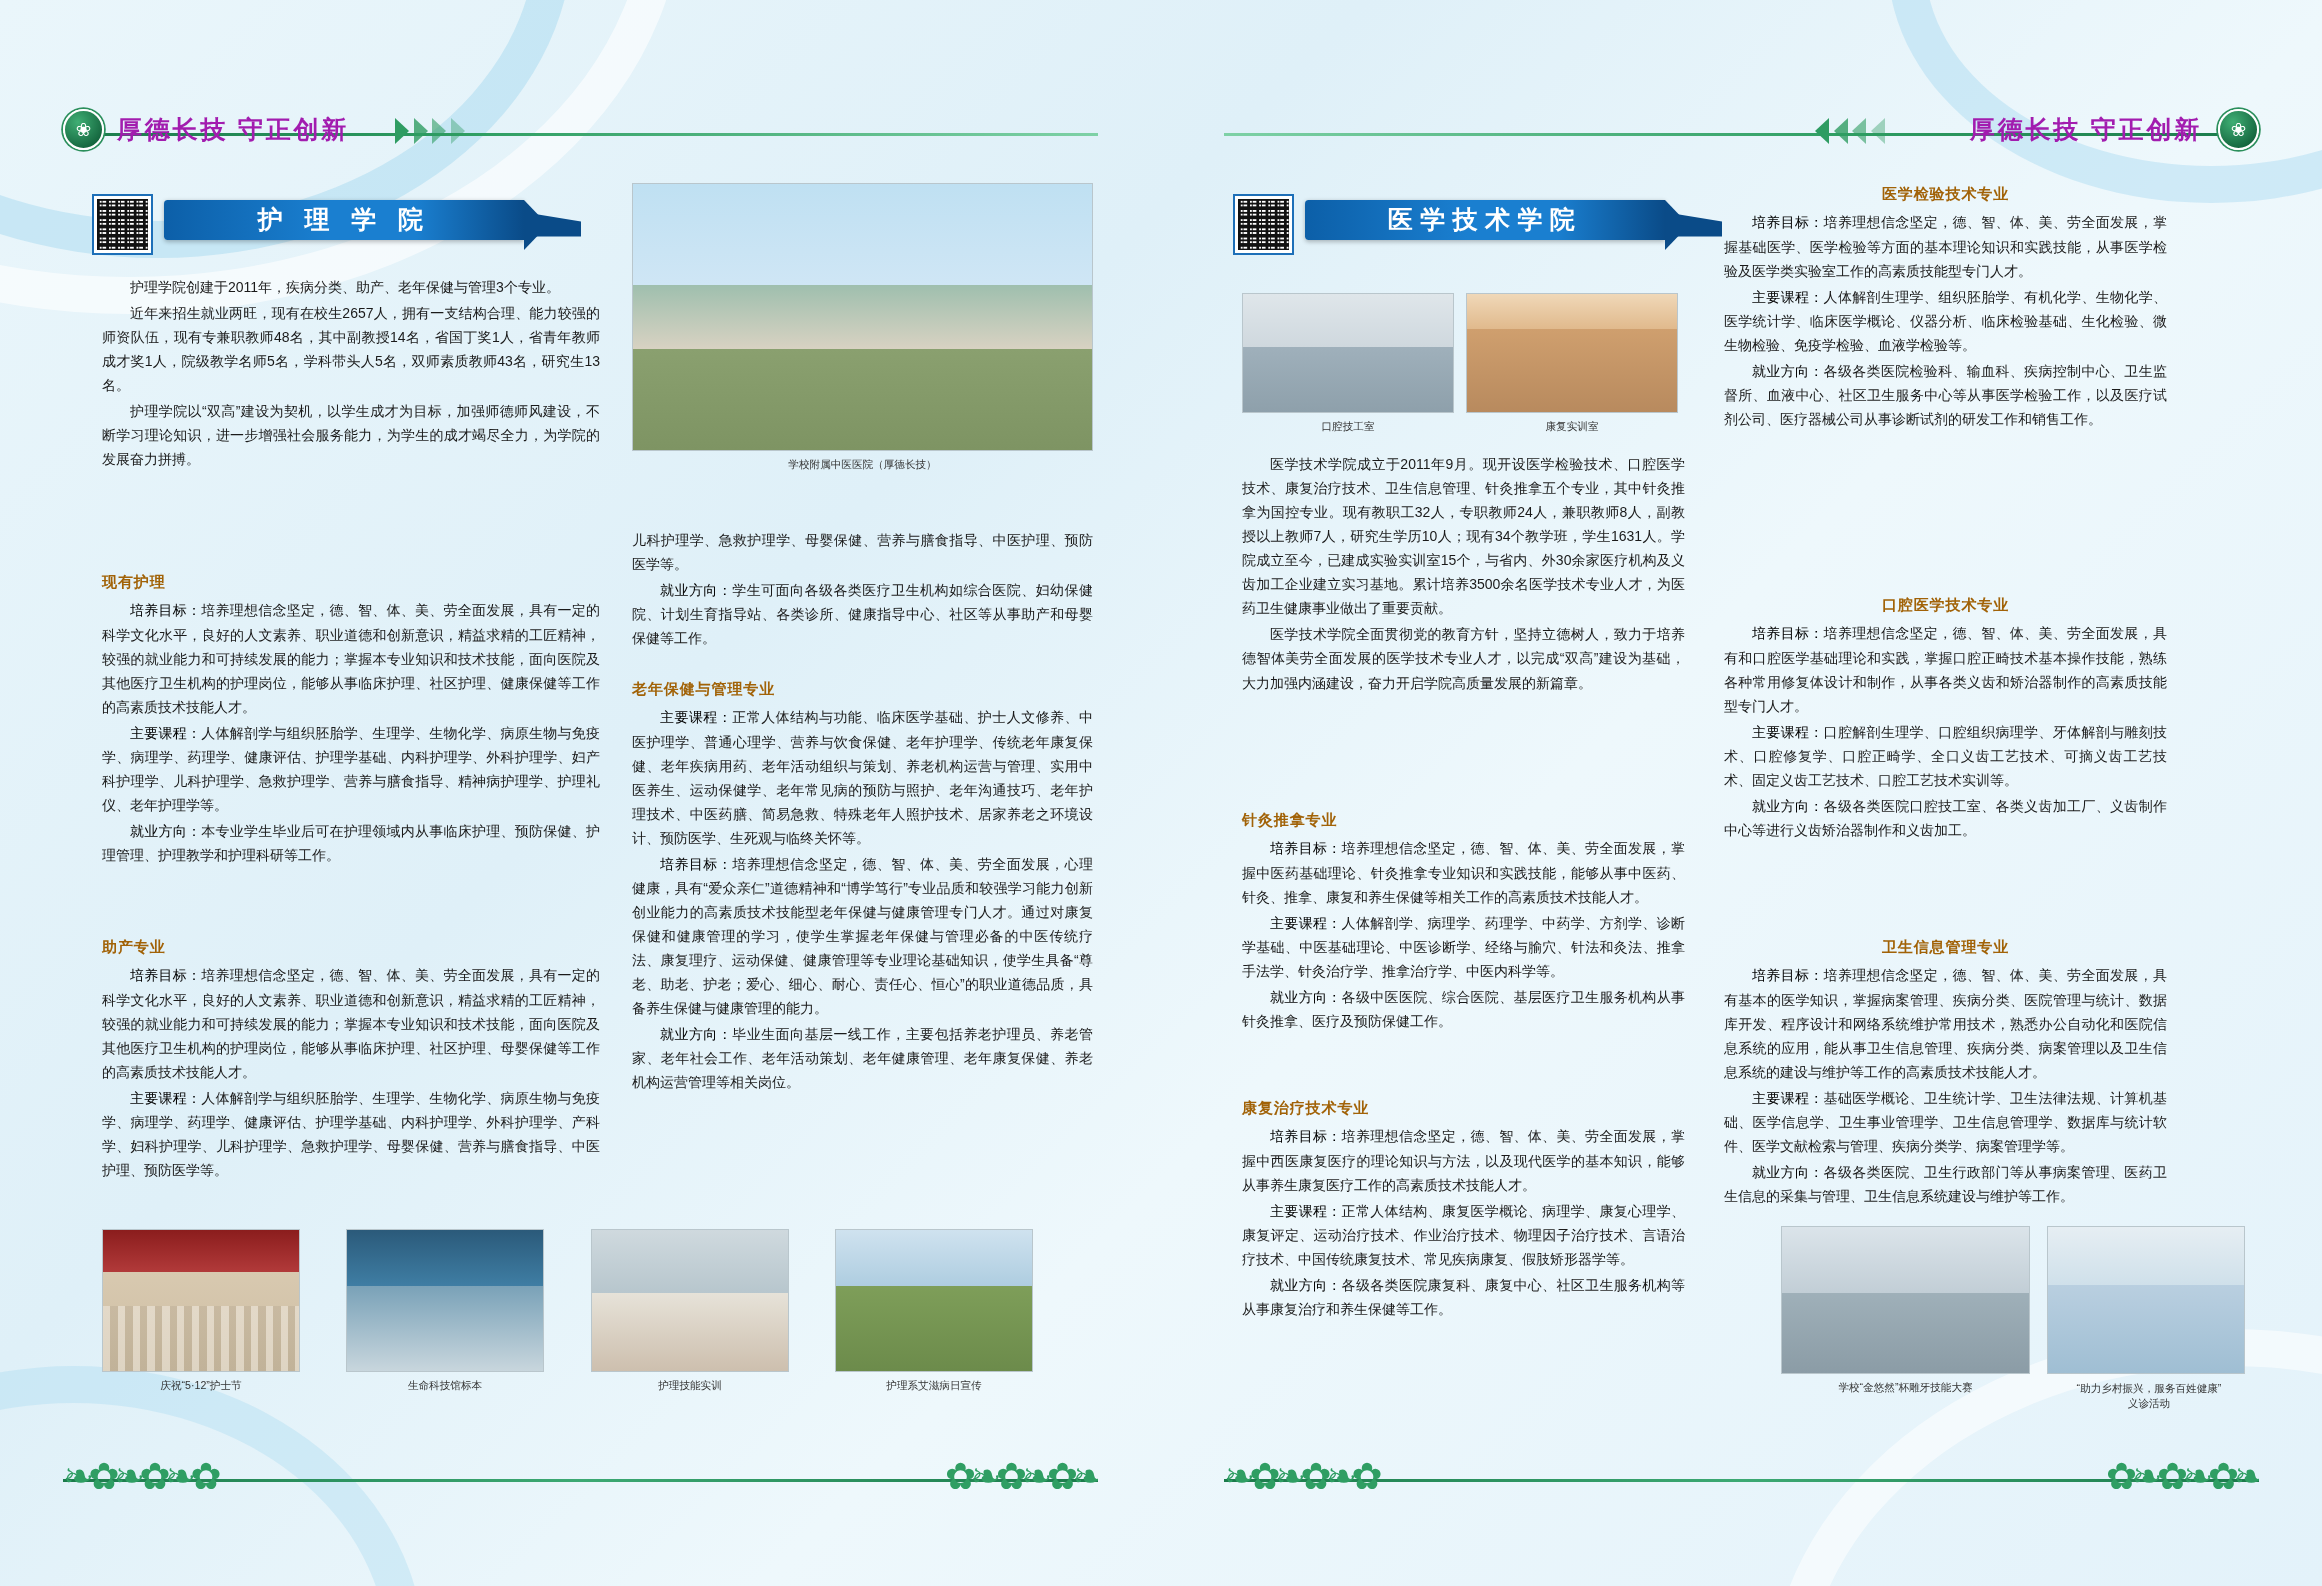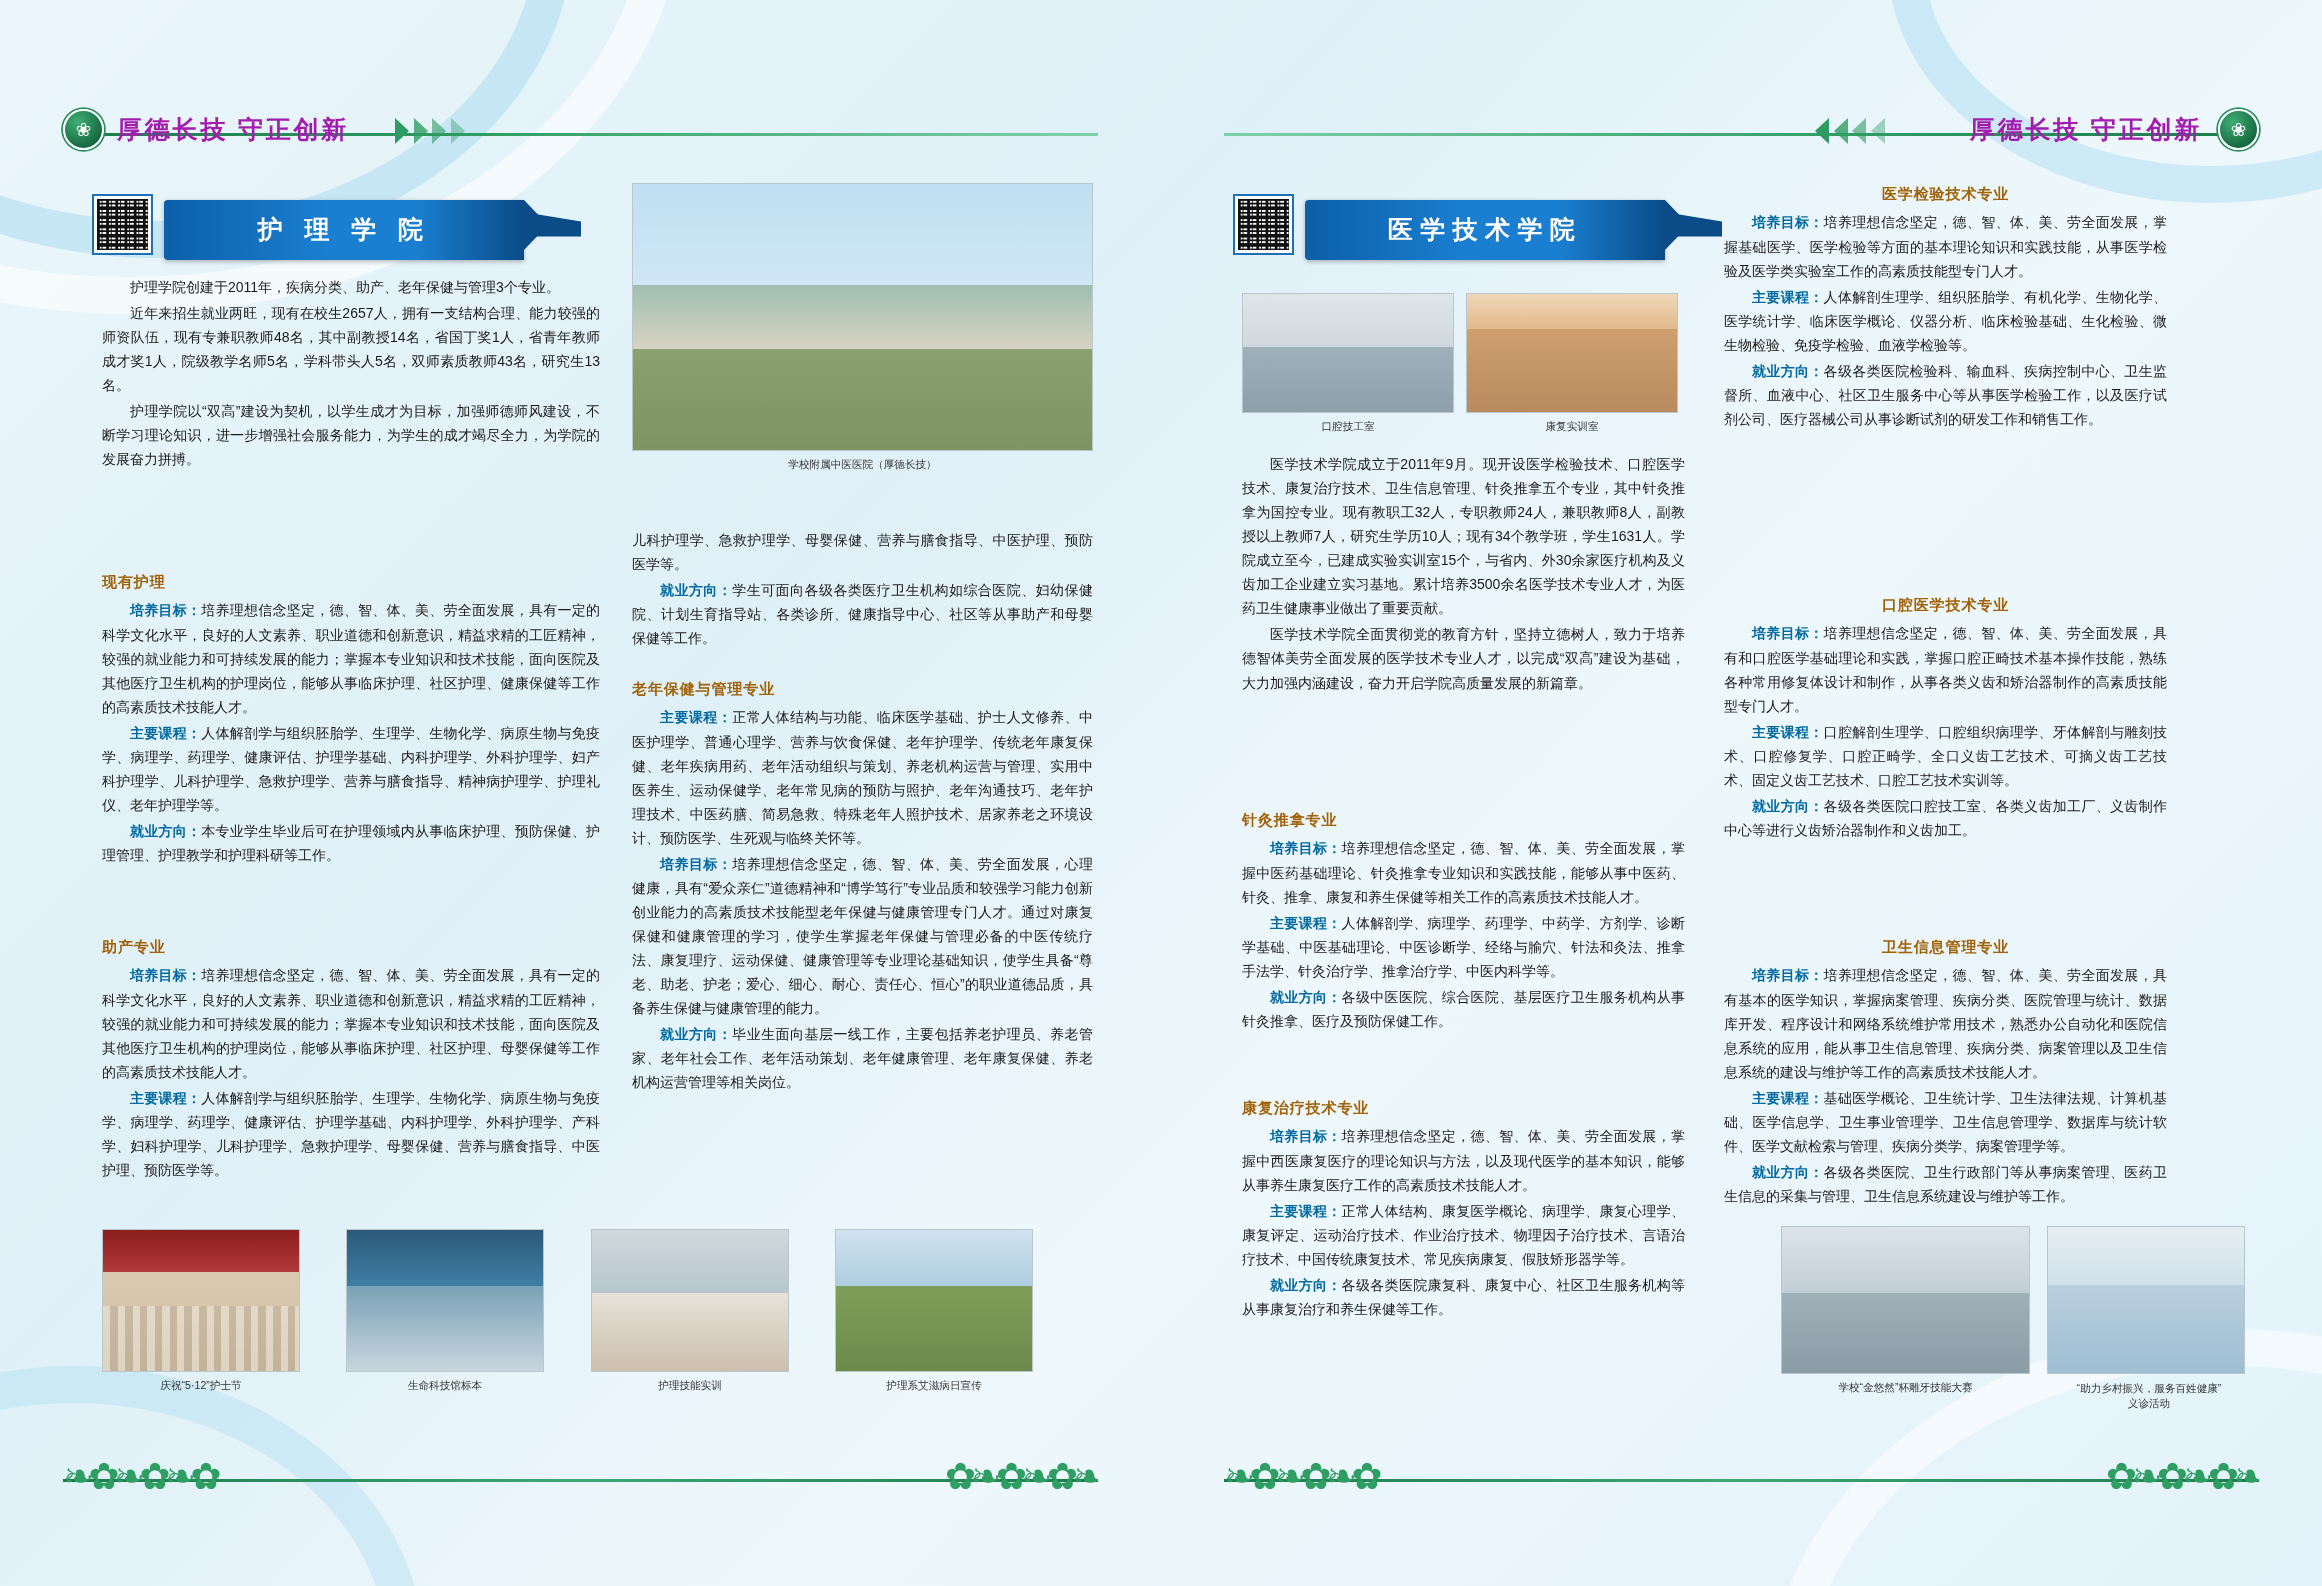--- a/index.html
+++ b/index.html
@@ -77,21 +77,21 @@
   }
   .qr .qr-inner {
     width:100%; height:100%;
     background-image:
       linear-gradient(90deg, #111 25%, transparent 25%, transparent 50%, #111 50%, #111 62%, transparent 62%),
       linear-gradient(0deg, #111 18%, transparent 18%, transparent 44%, #111 44%, #111 56%, transparent 56%, transparent 78%, #111 78%);
     background-size: 9.2px 9.2px, 9.2px 9.2px;
     background-color:#fff;
   }
   .plaque {
-    position:absolute; left:72px; top:5.5px; height:60px; width:360px;
+    position:absolute; left:72px; top:5.5px; height:40px; width:360px;
     background: linear-gradient(to right, #0c5fa8 0%, #1a7fd0 45%, #1a7fd0 70%, #0a4b88 100%);
     border-radius: 3.7px 0 0 3.7px;
     display:flex; align-items:center; justify-content:center;
     transform: skewX(-0deg);
     box-shadow: 0 1.8px 4.6px rgba(0,0,0,.25);
   }
   .plaque:after{
     content:""; position:absolute; right:-24px; top:0;
     border-top:25px solid transparent; border-bottom:25px solid transparent;
     border-left:24px solid #0a4b88;
@@ -106,21 +106,21 @@
   }
 
   
   .col { position:absolute; font-size:14px; line-height:1.72; color:#1a1a1a; text-align:justify; }
   .col p { margin:0 0 1.8px 0; text-indent:2em; }
   .col p.noind { text-indent:0; }
   .sec-title {
     color:#a16207; font-weight:bold; font-size:15px;
     margin:11px 0 3.7px 0; text-indent:0; letter-spacing:0.9px;
   }
-  .lbl { color:#0369a1; font-weight:bold; }
+  .lbl { color:#000000; font-weight:normal; }
 
   
   .photo { position:absolute; background:#cfd8dc; overflow:hidden; border:0.9px solid #b9c6cc; }
   .cap { position:absolute; font-size:10.6px; color:#333; text-align:center; width:100%; }
 
   .ph-school { background: linear-gradient(to bottom, #bfe0f2 0%, #cfe6f5 38%, #9fbfae 38%, #d8d2c2 62%, #8aa06f 62%, #7e9463 100%); }
   .ph-lab1 { background: linear-gradient(to bottom, #dfe6ea 0%, #cfd8de 45%, #9fb0bb 45%, #8ea0ab 100%); }
   .ph-lab2 { background: linear-gradient(to bottom, #f0d8b8 0%, #e0b98c 30%, #cf9f6e 30%, #b88a5e 100%); }
   .ph-a { background: linear-gradient(to bottom, #8b1d1d 0%, #b23a3a 30%, #d8c9b0 30%, #cdbda2 100%); }
   .ph-b { background: linear-gradient(to bottom, #2b5a7a 0%, #3f7ea4 40%, #7aa2b8 40%, #c8d6dd 100%); }

